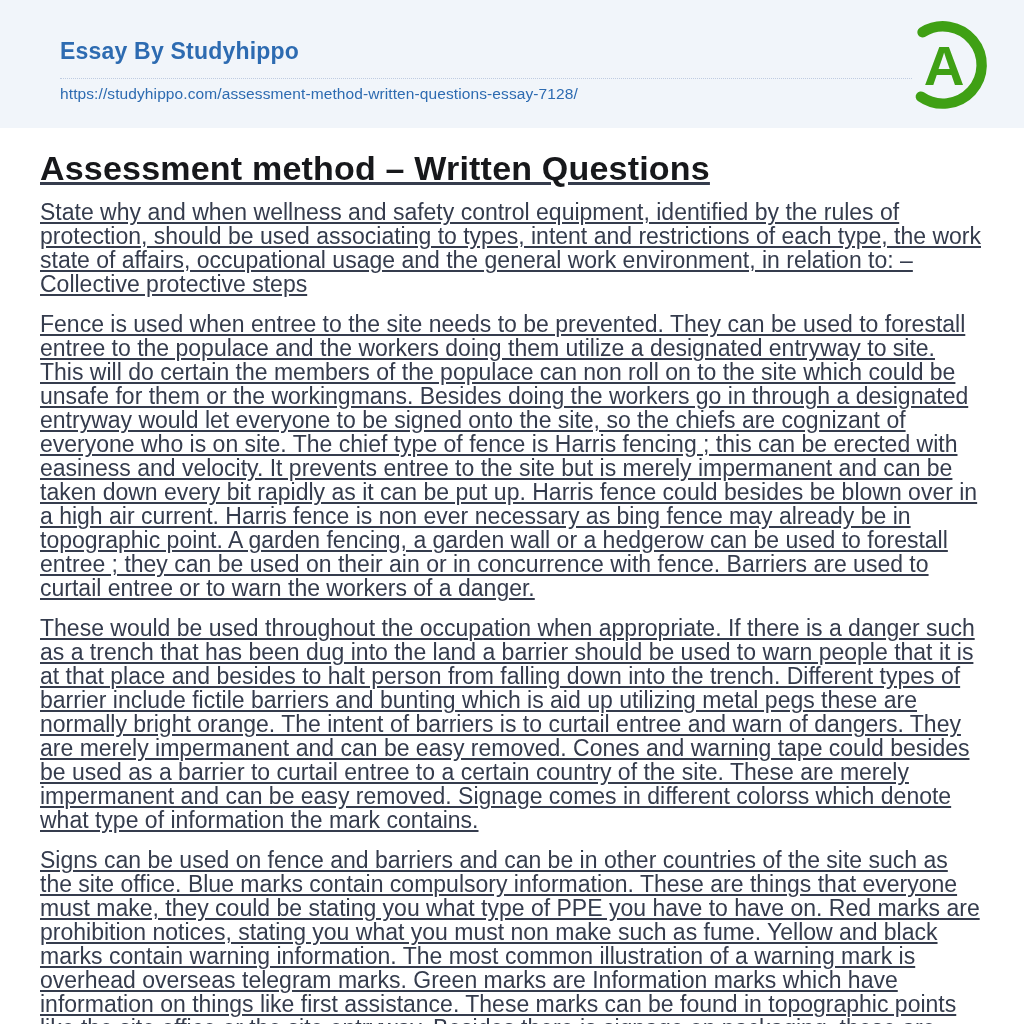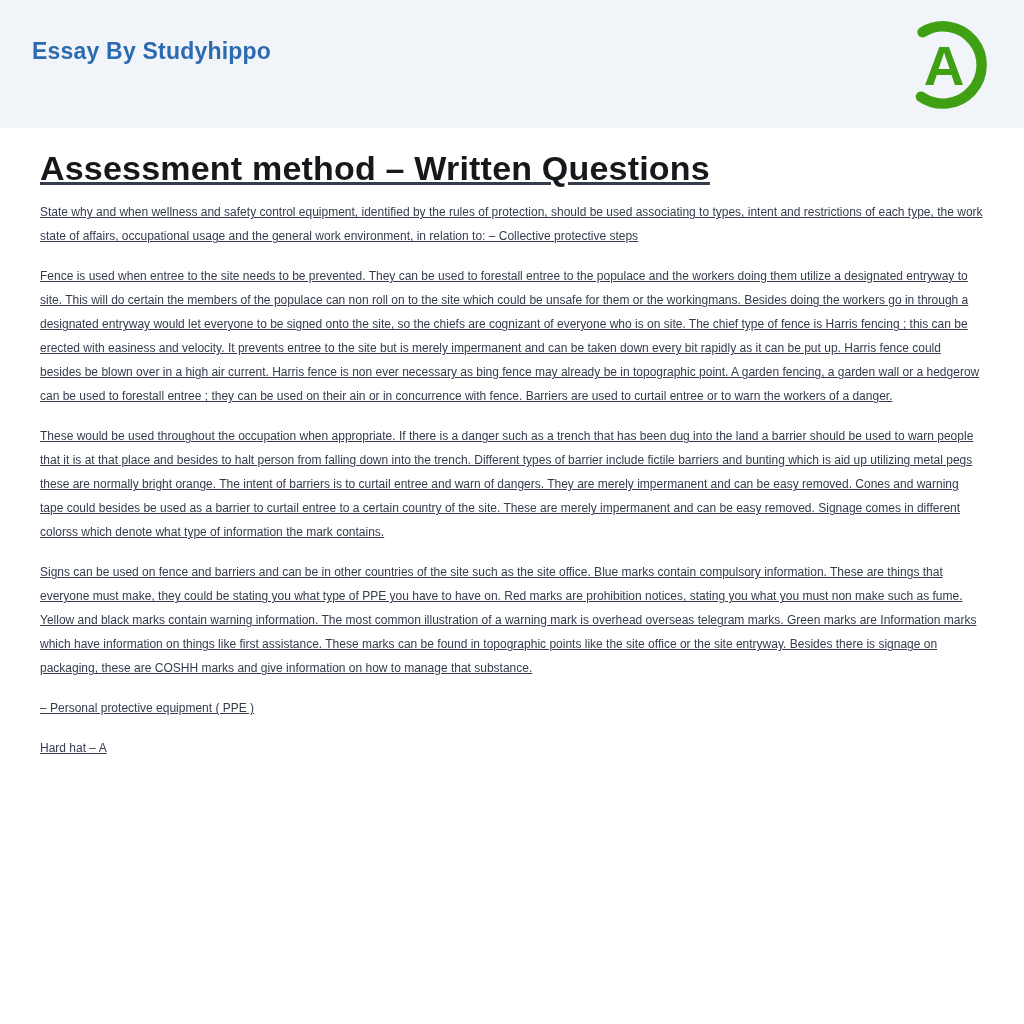--- a/index.html
+++ b/index.html
@@ -14,21 +14,21 @@
   body{
     width:1024px;height:1024px;
     background:#ffffff;
     font-family:"Liberation Sans", sans-serif;
     color:var(--body-text);
     overflow:hidden;
   }
   .page-header{
     background:var(--header-bg);
     height:128px;
-    padding:0 32px;
+    padding:0 60px;
     position:relative;
   }
   .site-title{
     padding-top:38px;
     font-size:23px;
     font-weight:700;
     color:var(--link-blue);
     letter-spacing:0.2px;
   }
   .url-row{
@@ -57,30 +57,33 @@
   .essay-title{
     margin:22px 0 13px 0;
     font-size:34px;
     line-height:1.1;
     font-weight:700;
     letter-spacing:0.2px;
     color:var(--title-black);
   }
   .content p{
     margin:0 0 16px 0;
-    font-size:12px;
+    font-size:23px;
     line-height:24px;
     color:var(--body-text);
   }
 </style>
 </head>
 <body>
 
 <header class="page-header">
   <div class="site-title">Essay By Studyhippo</div>
+  <div class="url-row">
+    <a class="essay-url">https://studyhippo.com/assessment-method-written-questions-essay-7128/</a>
+  </div>
   <svg class="logo" viewBox="0 0 90 90" aria-hidden="true">
     <path d="M 23.8 75.3 A 37 37 0 1 0 25.4 13.6" fill="none" stroke="#3fa014" stroke-width="10" stroke-linecap="round"></path>
     <text x="46" y="64" text-anchor="middle" font-family="Liberation Sans, sans-serif" font-size="54" font-weight="bold" fill="#3fa014">A</text>
   </svg>
 </header>
 
 <main class="content">
   <h1 class="essay-title">Assessment method – Written Questions</h1>
   <p>State why and when wellness and safety control equipment, identified by the rules of protection, should be used associating to types, intent and restrictions of each type, the work state of affairs, occupational usage and the general work environment, in relation to: – Collective protective steps</p>
   <p>Fence is used when entree to the site needs to be prevented. They can be used to forestall entree to the populace and the workers doing them utilize a designated entryway to site. This will do certain the members of the populace can non roll on to the site which could be unsafe for them or the workingmans. Besides doing the workers go in through a designated entryway would let everyone to be signed onto the site, so the chiefs are cognizant of everyone who is on site. The chief type of fence is Harris fencing ; this can be erected with easiness and velocity. It prevents entree to the site but is merely impermanent and can be taken down every bit rapidly as it can be put up. Harris fence could besides be blown over in a high air current. Harris fence is non ever necessary as bing fence may already be in topographic point. A garden fencing, a garden wall or a hedgerow can be used to forestall entree ; they can be used on their ain or in concurrence with fence. Barriers are used to curtail entree or to warn the workers of a danger.</p>

